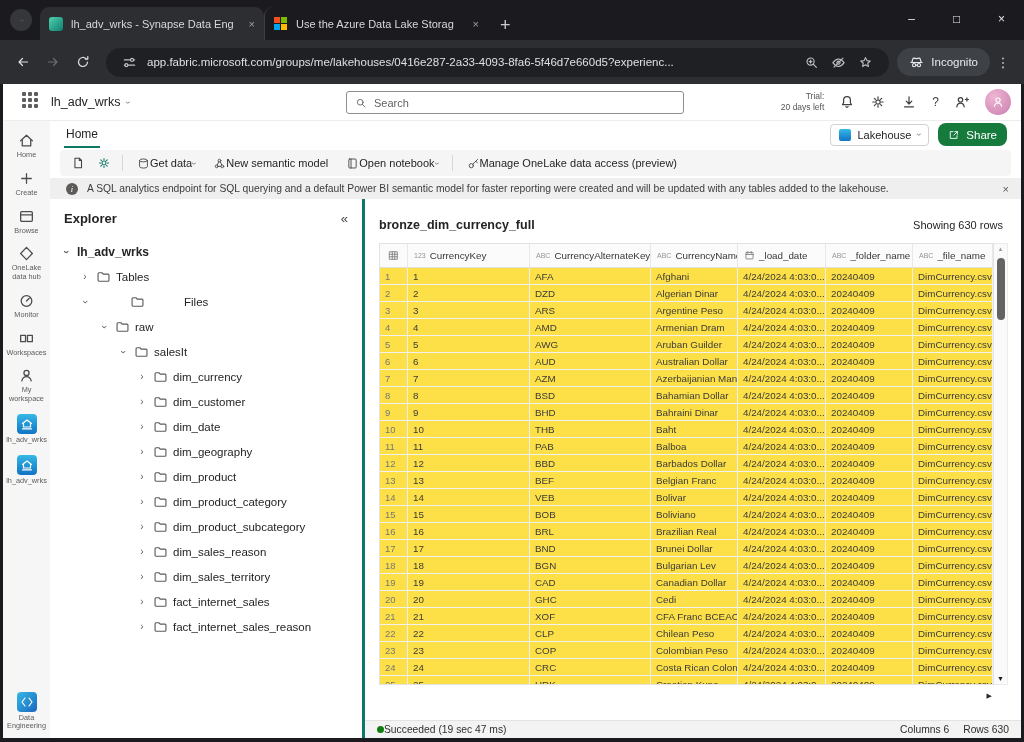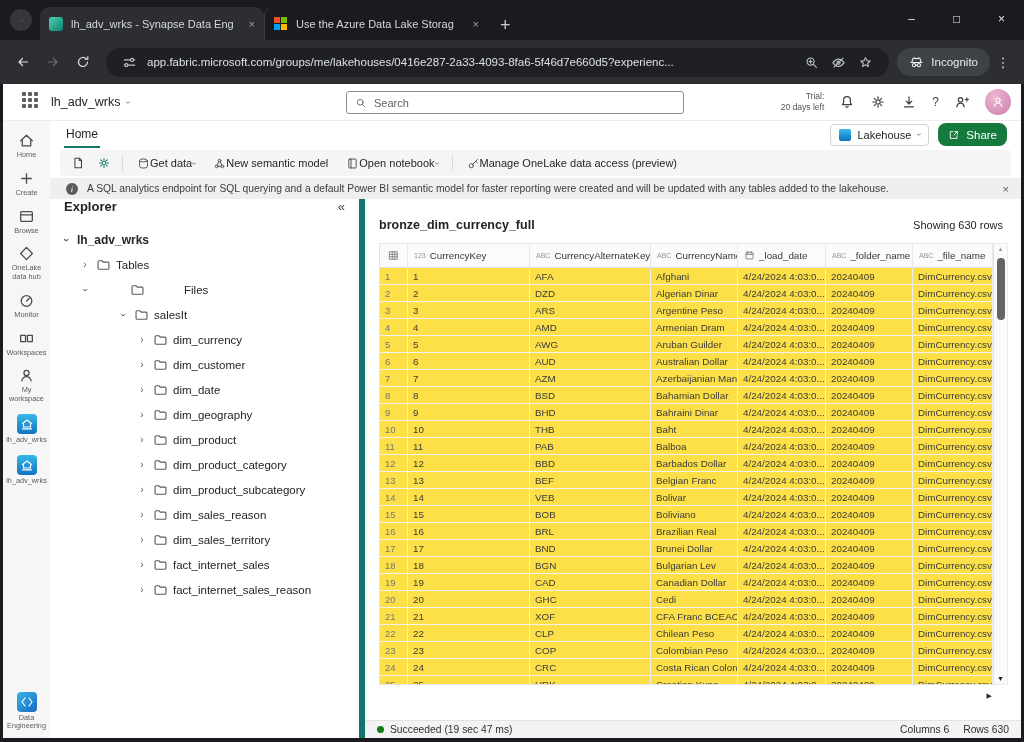--- a/index.html
+++ b/index.html
@@ -87,21 +87,21 @@
   .tb-div{width:1px;height:16px;background:#d8d8d8;margin:0 4px;}
 
   
   .banner{height:21px;background:#efefef;display:flex;align-items:center;gap:9px;padding:0 34px 0 16px;position:relative;flex:none;}
   .info-ic{width:12px;height:12px;border-radius:50%;background:#5d5b59;color:#fff;font-size:8.5px;font-family:"Liberation Serif",serif;font-style:italic;display:flex;align-items:center;justify-content:center;flex:none;}
   .banner-text{font-size:10.3px;color:#3b3b3b;white-space:nowrap;overflow:hidden;}
   .banner-close{position:absolute;right:12px;color:#5d5b59;font-size:11px;}
 
   
   .workspace{flex:1;display:flex;min-height:0;}
-  .explorer{width:315px;border-right:6px solid #0f766e;overflow:hidden;flex:none;}
+  .explorer{width:315px;border-right:3px solid #0f766e;padding-top:12px;overflow:hidden;flex:none;}
   .exp-head{display:flex;align-items:center;padding:0 14px;}
   .exp-title{font-size:13px;font-weight:700;color:#242424;}
   .exp-collapse{margin-left:auto;color:#424242;font-size:13px;}
   .tree{margin-top:13px;}
   .tree-item{height:25px;display:flex;align-items:center;gap:5px;font-size:11.5px;color:#242424;white-space:nowrap;}
   .tree-item.root{font-weight:700;font-size:12px;}
   .tree-item .ic{width:15px;height:15px;color:#5a5a5a;flex:none;}
   .tree-chev{width:12px;text-align:center;color:#5f5f5f;font-size:10px;flex:none;}
 
   
@@ -119,21 +119,21 @@
   .trow{display:flex;height:17px;border-bottom:1px solid #f1f1f1;}
   .td{display:flex;align-items:center;padding:0 5px;font-size:9.8px;color:#3a3a3a;border-right:1px solid #efefef;overflow:hidden;white-space:nowrap;flex:none;}
   .td.num{color:#767676;font-size:9.5px;}
   .w0{width:28px;}.w1{width:122px;}.w2{width:121px;}.w3{width:87px;}.w4{width:88px;}.w5{width:87px;}.w6{width:80px;}
   .vscroll{width:14px;height:442px;background:#fafafa;border:1px solid #ececec;border-left:none;position:relative;flex:none;}
   .vs-up{position:absolute;top:2px;left:0;right:0;text-align:center;font-size:6px;color:#9a9a9a;}
   .vs-thumb{position:absolute;top:14px;left:3px;width:8px;height:62px;border-radius:4px;background:#646464;}
   .vs-down{position:absolute;bottom:2px;left:0;right:0;text-align:center;font-size:7px;color:#1a1a1a;}
   .hscroll{margin:6px 0 0 14px;width:629px;height:11px;position:relative;flex:none;}
   .hs-right{position:absolute;right:16px;top:1px;font-size:7px;color:#2a2a2a;}
-  .statusbar{margin-top:auto;height:18px;background:#f3f3f3;border-top:1px solid #e3e3e3;display:flex;align-items:center;gap:6px;padding:0 12px;font-size:10.3px;color:#2f2f2f;flex:none;}
+  .statusbar{margin-top:auto;height:18px;background:#f3f3f3;border-top:1px solid #e3e3e3;display:flex;align-items:center;padding:0 12px;font-size:10.3px;color:#2f2f2f;flex:none;}
   .dot{width:7px;height:7px;border-radius:50%;background:#107c10;flex:none;}
   .sb-right{margin-left:auto;display:flex;gap:14px;}
 </style>
 </head>
 <body>
 
 <div class="window">
 
   <div class="titlebar">
     <div class="tab-search">
@@ -455,20 +455,27 @@
                     </svg></span>
                   <span>Tables</span>
                 </div>
                 <div class="tree-item" style="padding-left: 29px; gap: 39px;">
                   <span class="tree-chev cv down">›</span>
                   <span class="ic"><svg viewBox="0 0 16 16" width="100%" height="100%" fill="none" stroke="currentColor" stroke-width="1.2" stroke-linecap="round" stroke-linejoin="round">
                       <path d="M2.2 5c0-.6.4-1 1-1h3.1l1.4 1.4h5.1c.6 0 1 .4 1 1v5.6c0 .6-.4 1-1 1H3.2c-.6 0-1-.4-1-1z"></path>
                     </svg></span>
                   <span>Files</span>
                 </div>
+                <div class="tree-item" style="padding-left: 48px;">
+                  <span class="tree-chev cv down">›</span>
+                  <span class="ic"><svg viewBox="0 0 16 16" width="100%" height="100%" fill="none" stroke="currentColor" stroke-width="1.2" stroke-linecap="round" stroke-linejoin="round">
+                      <path d="M2.2 5c0-.6.4-1 1-1h3.1l1.4 1.4h5.1c.6 0 1 .4 1 1v5.6c0 .6-.4 1-1 1H3.2c-.6 0-1-.4-1-1z"></path>
+                    </svg></span>
+                  <span>raw</span>
+                </div>
                 <div class="tree-item" style="padding-left: 67px;">
                   <span class="tree-chev cv down">›</span>
                   <span class="ic"><svg viewBox="0 0 16 16" width="100%" height="100%" fill="none" stroke="currentColor" stroke-width="1.2" stroke-linecap="round" stroke-linejoin="round">
                       <path d="M2.2 5c0-.6.4-1 1-1h3.1l1.4 1.4h5.1c.6 0 1 .4 1 1v5.6c0 .6-.4 1-1 1H3.2c-.6 0-1-.4-1-1z"></path>
                     </svg></span>
                   <span>salesIt</span>
                 </div>
                 <div class="tree-item" style="padding-left: 86px;">
                   <span class="tree-chev cv">›</span>
                   <span class="ic"><svg viewBox="0 0 16 16" width="100%" height="100%" fill="none" stroke="currentColor" stroke-width="1.2" stroke-linecap="round" stroke-linejoin="round">

